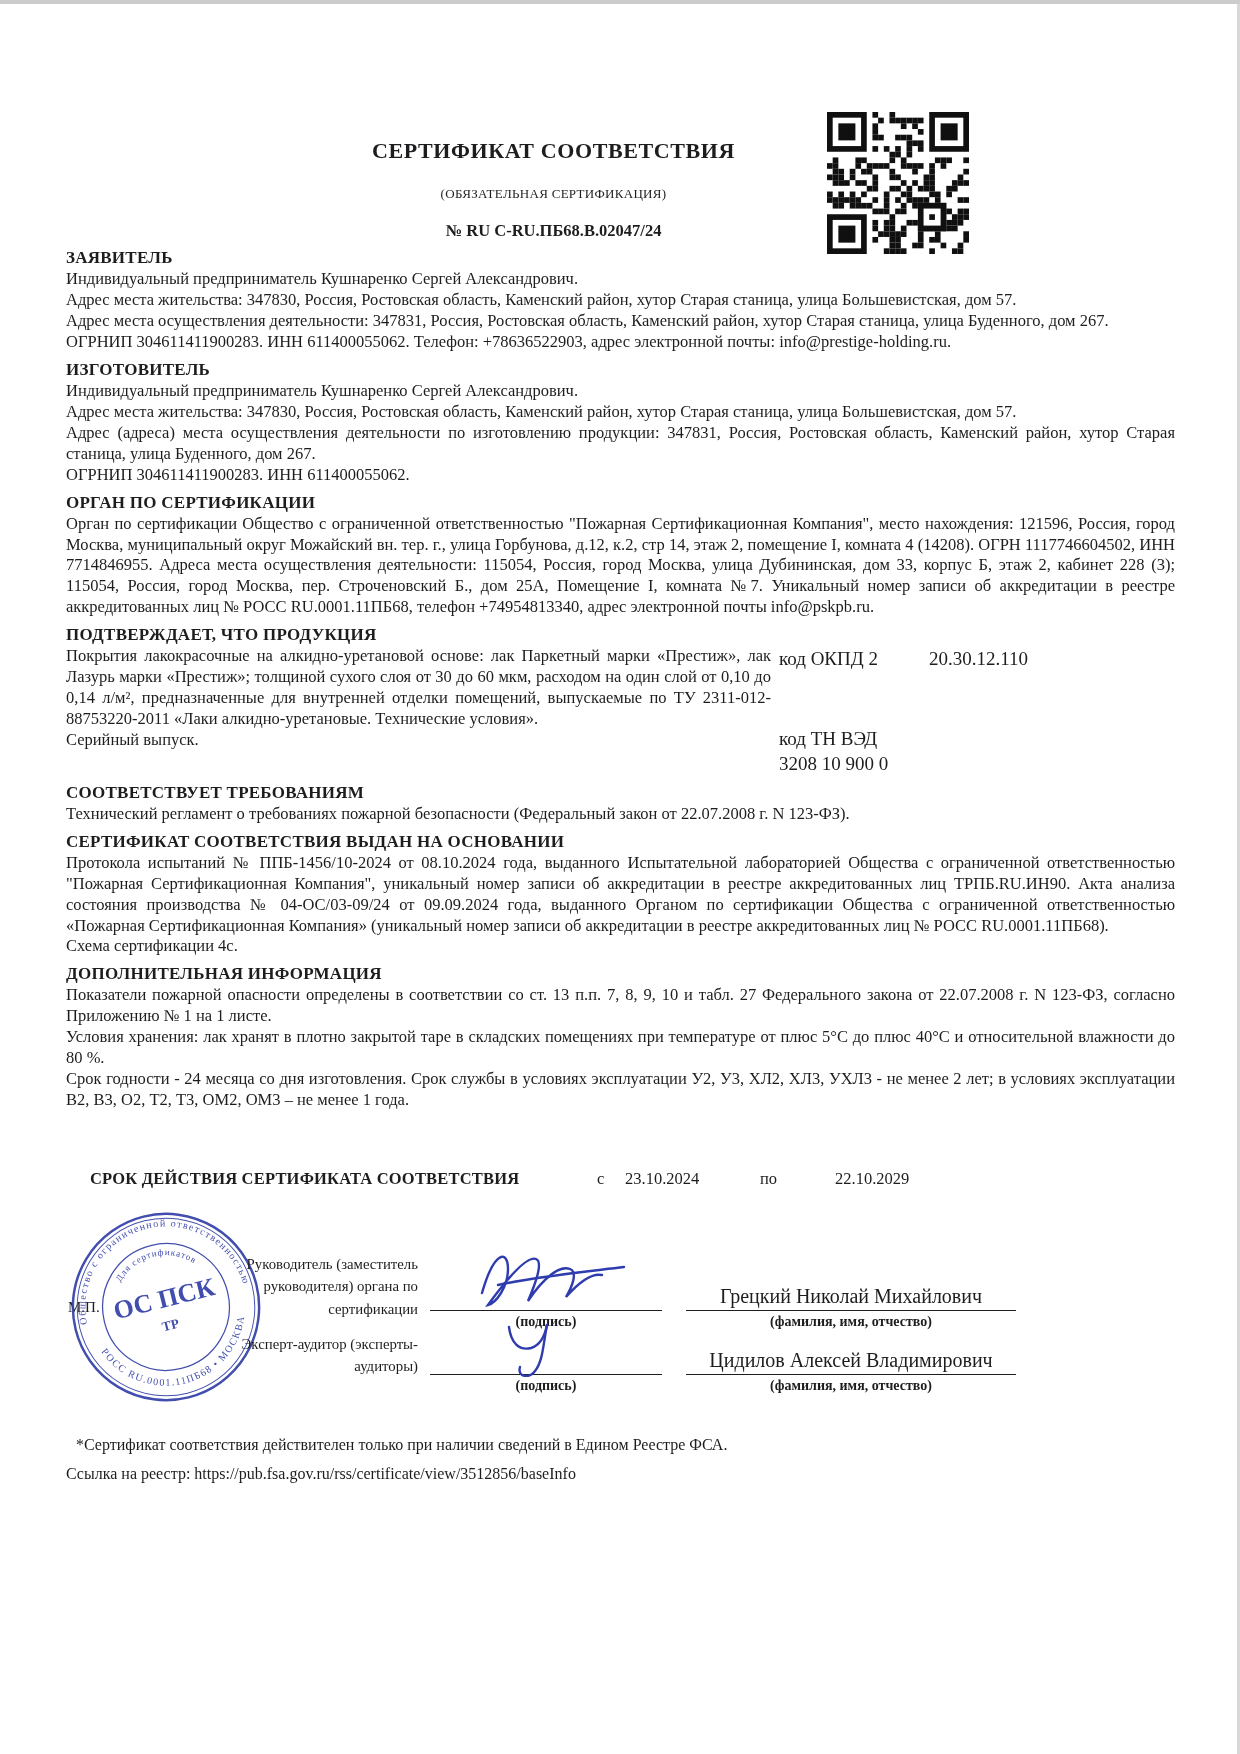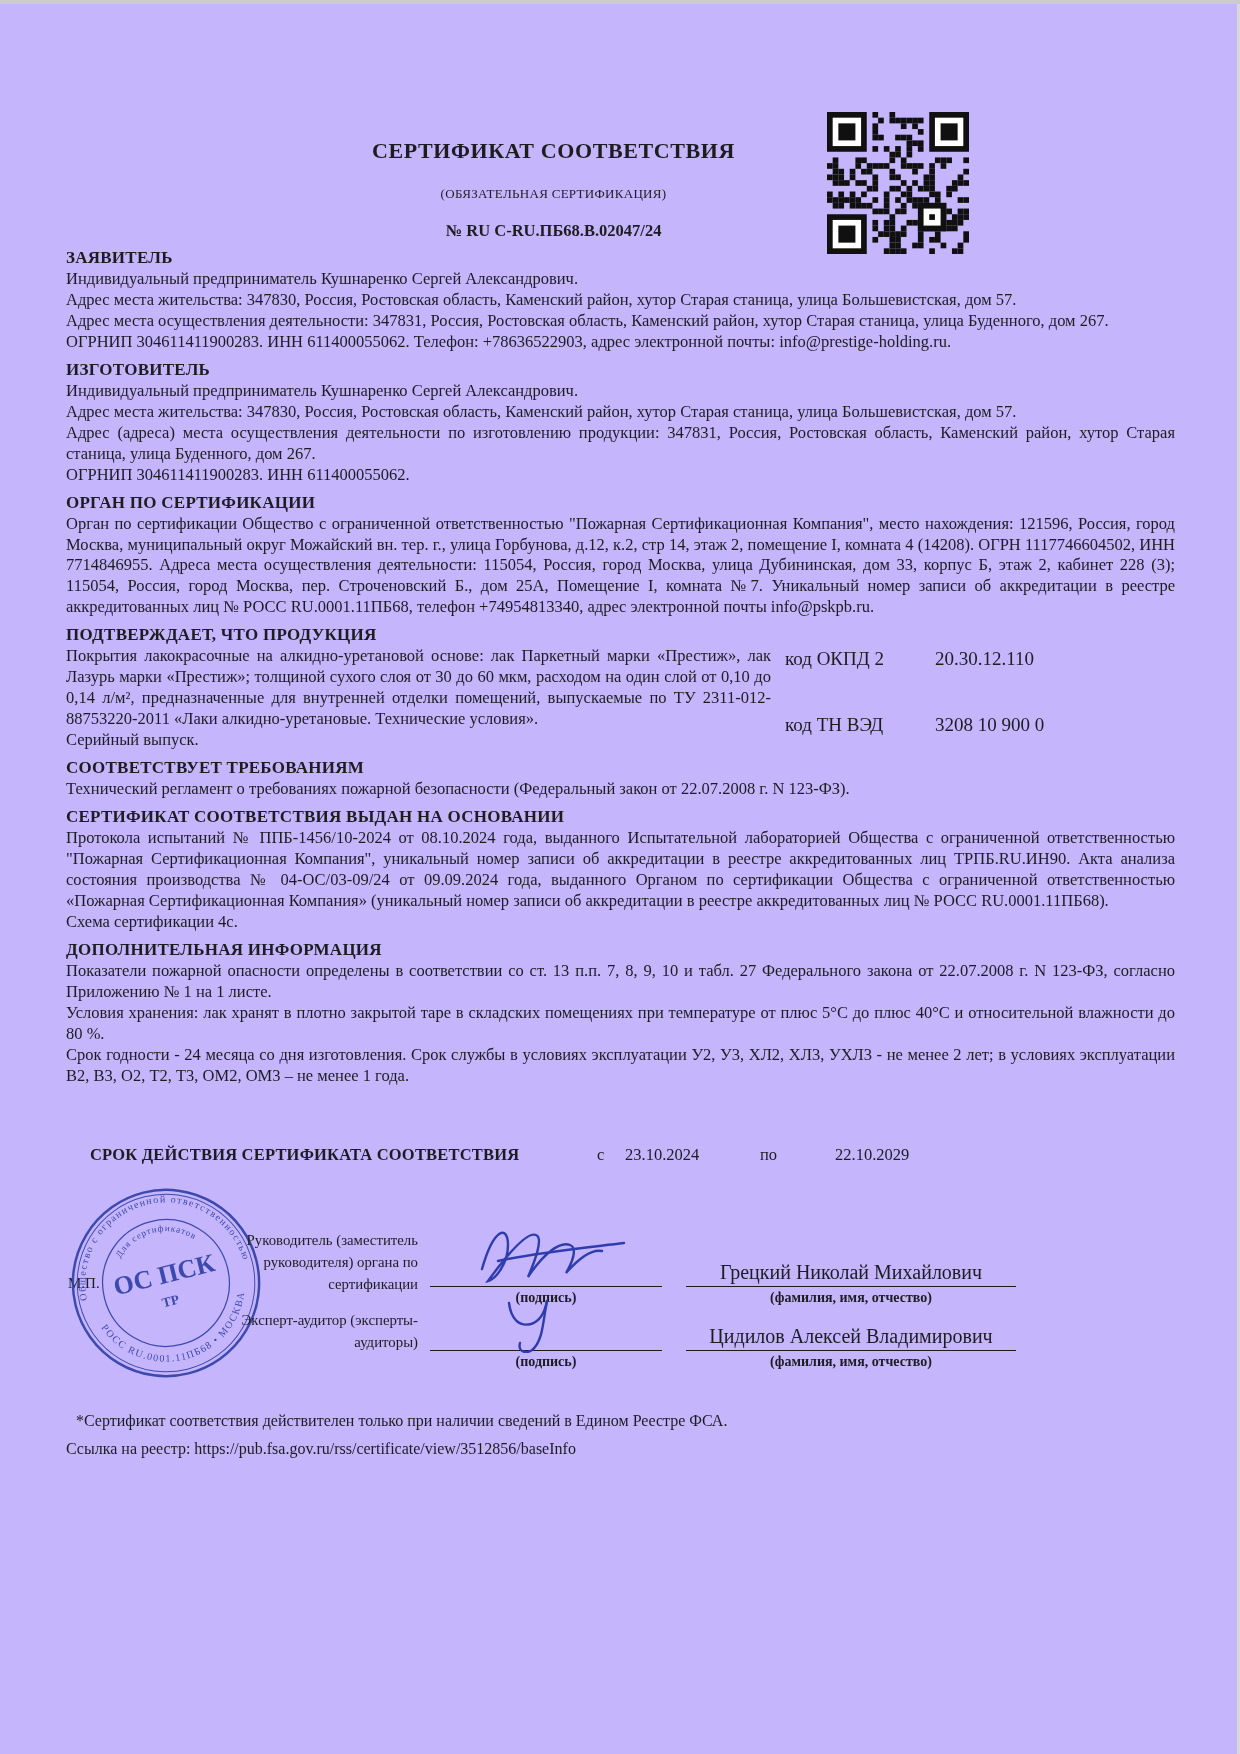--- a/index.html
+++ b/index.html
@@ -1,41 +1,41 @@
 <!DOCTYPE html>
 <html><head>
 <meta charset="utf-8">
 <style>
   * { margin:0; padding:0; box-sizing:border-box; }
   html,body { background:#e9e9e9; }
   .page {
     width:1240px; height:1754px; margin:0 auto; position:relative;
-    background:#c4b5fd; color:#1d1d1f; overflow:hidden;
+    background:#ffffff; color:#1d1d1f; overflow:hidden;
     font-family:"Liberation Serif","DejaVu Serif",serif;
     box-shadow: inset 0 4px 0 #cccccc, inset -3px 0 0 #d8d8d8;
   }
   .content { position:absolute; left:66px; top:0; width:1109px; }
 
   
   .doc-header { margin-top:138px; width:975px; text-align:center; }
   .doc-title { font-size:22px; font-weight:bold; letter-spacing:.6px; }
   .doc-subtitle { margin-top:22px; font-size:13px; letter-spacing:.3px; }
   .doc-number { margin-top:19px; font-size:16.5px; font-weight:bold; }
 
   .qr { position:absolute; left:827px; top:112px; width:142px; height:142px; }
   .qr svg { width:142px; height:142px; display:block; }
 
   
   .sec-heading { font-size:17px; font-weight:bold; letter-spacing:.25px; margin-top:7px; margin-bottom:1px; }
   .body-p { font-size:16.5px; line-height:1.27; text-align:justify; text-align-last:left; }
 
-  .product-grid { display:grid; grid-template-columns:705px 1fr; column-gap:14px; }
+  .product-grid { display:grid; grid-template-columns:705px 1fr; column-gap:8px; }
   .codes { font-size:19px; line-height:1.27; padding-top:1px; }
   .code-row { display:flex; }
-  .code-row.second { margin-top:42px; }
+  .code-row.second { margin-top:56px;flex-direction:column; }
   .code-label { width:150px; }
   .code-value { }
 
   
   .validity { position:relative; height:26px; margin-top:58px; font-size:16.5px; }
   .validity-label { position:absolute; left:24px; font-weight:bold; letter-spacing:.2px; }
   .validity-from-label { position:absolute; left:531px; }
   .validity-from-date  { position:absolute; left:559px; }
   .validity-to-label   { position:absolute; left:694px; }
   .validity-to-date    { position:absolute; left:769px; }

